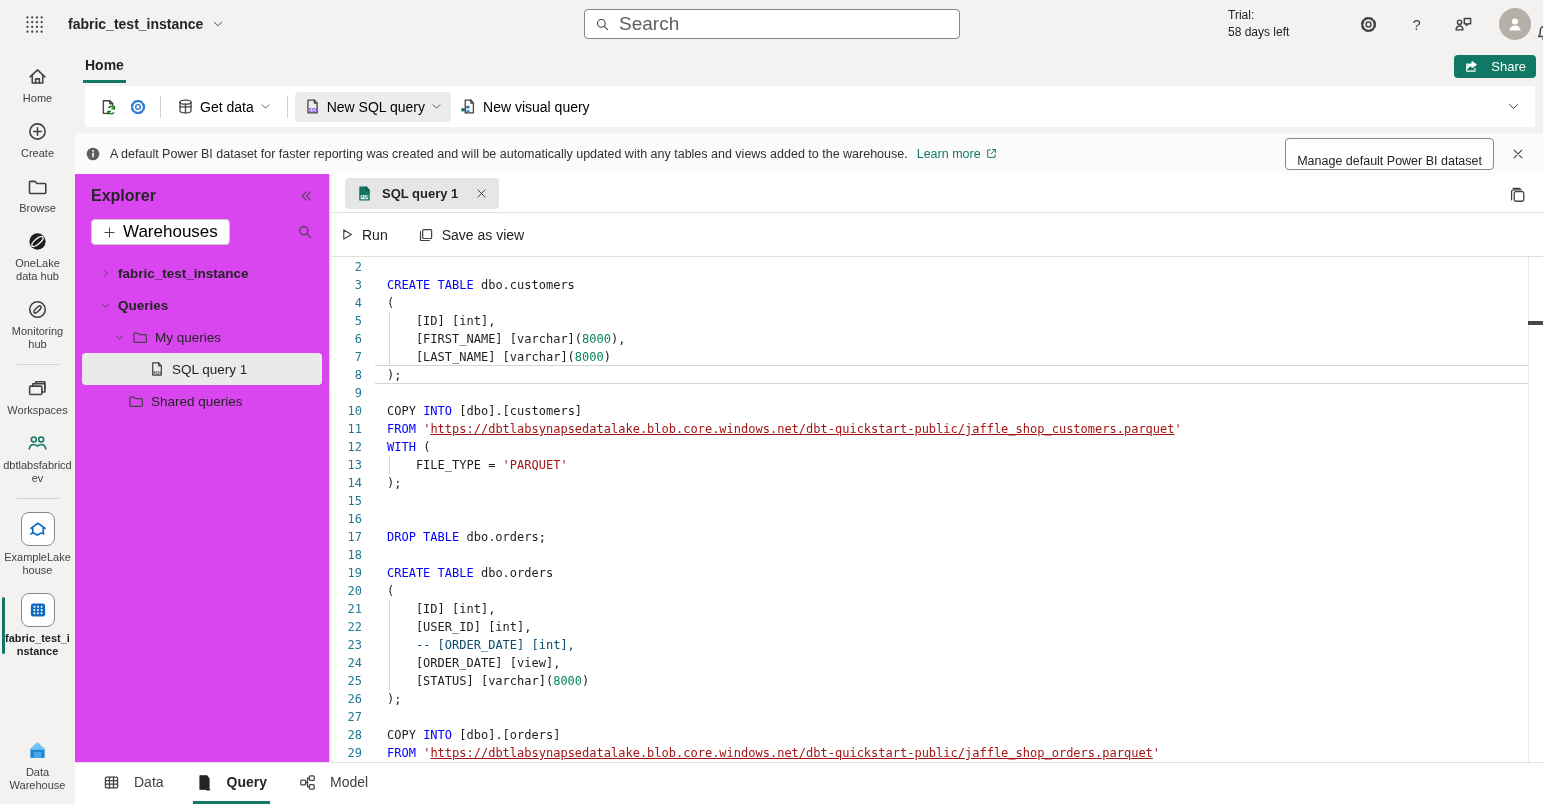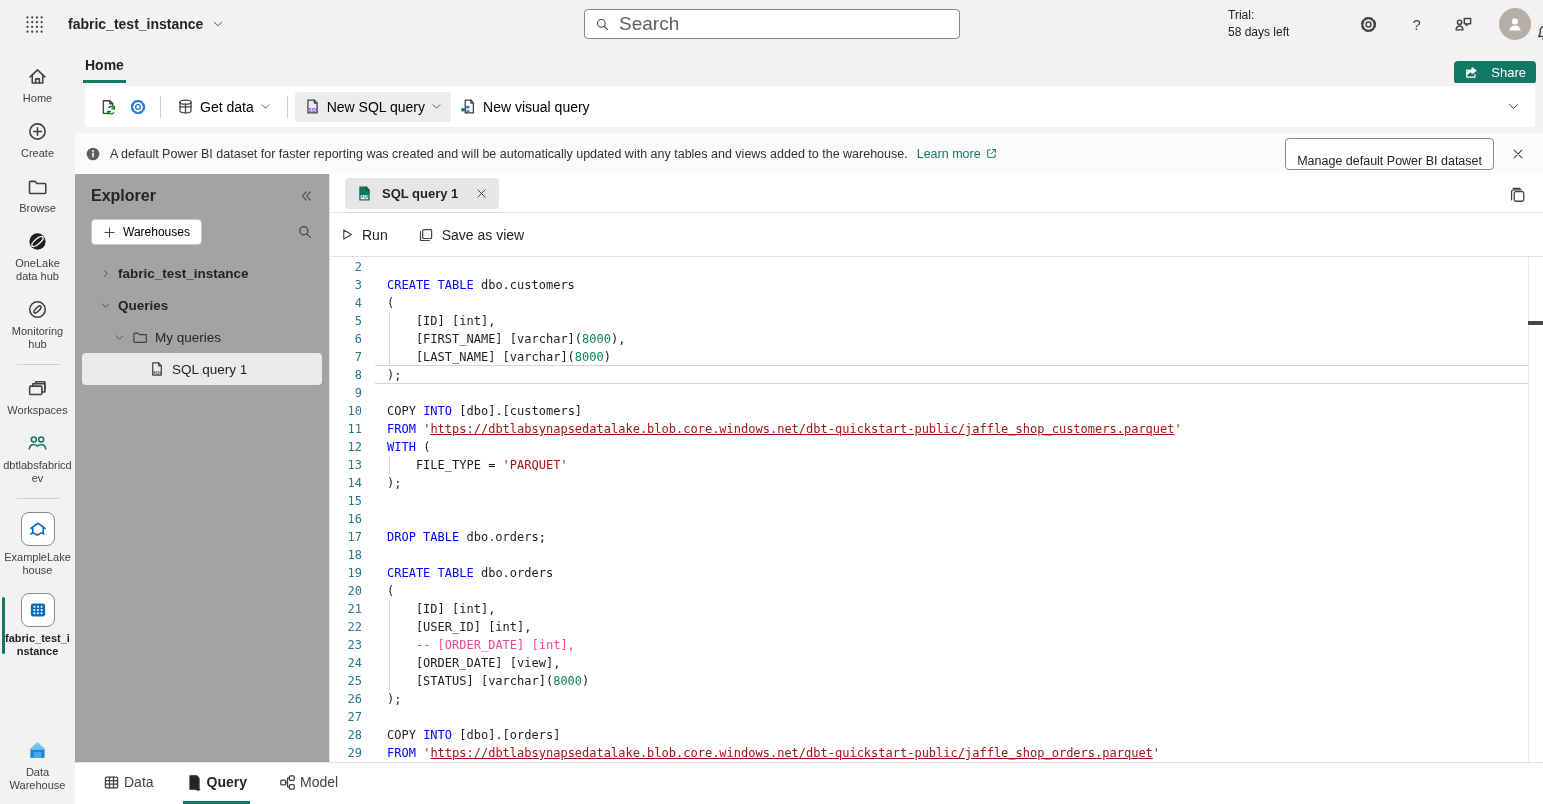--- a/index.html
+++ b/index.html
@@ -15,21 +15,21 @@
   .searchbox { position:absolute; left:584px; top:9px; width:376px; height:30px; background:#fff; border:1px solid #89857e; border-radius:4px; display:flex; align-items:center; gap:9px; padding:0 10px; }
   .searchbox .ph { color:#605e5c; font-size:19px; }
   .trial { position:absolute; left:1228px; top:7px; font-size:12px; line-height:17px; color:#242424; }
   .top-ic { position:absolute; top:8px; width:32px; height:32px; display:flex; align-items:center; justify-content:center; cursor:pointer; }
   .bell-wrap { position:relative; }
   .avatar { position:absolute; left:1499px; top:8px; width:32px; height:32px; border-radius:50%; background:#b6afa8; display:flex; align-items:center; justify-content:center; cursor:pointer; }
 
   
   .ribbonrow { position:absolute; left:75px; top:48px; width:1468px; height:35px; background:#f3f2f1; }
   .home-tab { position:absolute; left:8px; top:2px; height:33px; line-height:30px; font-size:14px; font-weight:700; padding:0 2px; border-bottom:3px solid #117865; cursor:pointer; }
-  .share-btn { position:absolute; right:7px; top:7px; height:23px; background:#117865; color:#fff; border-radius:4px; display:flex; align-items:center; gap:12px; padding:0 10px; font-size:13px; cursor:pointer;margin-top:6px; }
+  .share-btn { position:absolute; right:7px; top:7px; height:23px; background:#117865; color:#fff; border-radius:4px; display:flex; align-items:center; gap:12px; padding:0 10px; font-size:13px; cursor:pointer; }
   .share-btn svg { stroke:#fff; }
 
   .toolbarrow { position:absolute; left:75px; top:83px; width:1468px; height:50px; background:#f3f2f1; }
   .toolbar-card { position:absolute; left:10px; right:8px; top:3px; height:41px; background:#fff; border-radius:2px; display:flex; align-items:center; padding:0 8px; }
   .tb-iconbtn { width:30px; height:28px; display:flex; align-items:center; justify-content:center; border-radius:4px; cursor:pointer; }
   .tb-div { width:1px; height:22px; background:#d1d1d1; margin:0 7px; }
   .tb-btn { display:flex; align-items:center; gap:6px; height:30px; padding:0 9px; font-size:14px; border-radius:4px; cursor:pointer; white-space:nowrap; }
   .tb-btn.active { background:#ececec; }
   .tb-chev-end { margin-left:auto; width:28px; height:28px; display:flex; align-items:center; justify-content:center; cursor:pointer; }
 
@@ -43,26 +43,26 @@
   
   .rail { position:absolute; left:0; top:48px; width:75px; height:756px; background:#f3f2f1; display:flex; flex-direction:column; align-items:center; padding-top:10px; z-index:4; }
   .rail-item { position:relative; width:100%; display:flex; flex-direction:column; align-items:center; gap:5px; padding:8px 3px; font-size:11px; line-height:13px; text-align:center; color:#424242; overflow-wrap:anywhere; cursor:pointer; }
   .rail-item.selected .rlabel { font-weight:700; color:#242424; }
   .rail-item.selected::before { content:''; position:absolute; left:2px; top:12px; bottom:12px; width:3px; border-radius:2px; background:#117865; }
   .rail-div { width:42px; height:1px; background:#d1d1d1; margin:5px 0; }
   .tile { width:34px; height:34px; border:1px solid #8a8a85; border-radius:8px; background:#fff; display:flex; align-items:center; justify-content:center; }
   .rail-bottom { margin-top:auto; margin-bottom:4px; }
 
   
-  .explorer { position:absolute; left:75px; top:174px; width:255px; height:588px; background:#a3a3a3; border-right:1px solid #e0e0e0; }
+  .explorer { position:absolute; left:75px; top:174px; width:255px; height:588px; background:#d946ef; border-right:1px solid #e0e0e0; }
   .exp-head { display:flex; align-items:center; padding:13px 16px 8px; }
   .exp-title { font-size:16px; font-weight:700; }
   .exp-collapse { margin-left:auto; cursor:pointer; display:flex; }
   .exp-actions { display:flex; align-items:center; padding:6px 16px 12px; }
-  .wh-btn { height:26px; border:1px solid #c8c6c4; border-radius:4px; background:#fff; display:flex; align-items:center; gap:7px; padding:0 11px; font-size:12px; font-family:inherit; cursor:pointer; }
+  .wh-btn { height:26px; border:1px solid #c8c6c4; border-radius:4px; background:#fff; display:flex; align-items:center; gap:7px; padding:0 11px; font-size:17px; font-family:inherit; cursor:pointer; }
   .exp-search { margin-left:auto; cursor:pointer; display:flex; }
   .tree { font-size:13.5px; }
   .trow { height:32px; display:flex; align-items:center; gap:7px; cursor:pointer; padding-right:8px; }
   .trow.selected { background:#eaeaea; border-radius:4px; margin:0 7px; }
   .trow .tlabel { color:#242424; }
   .trow.semibold .tlabel { font-weight:600; }
   .spacer16 { width:16px; flex:none; }
 
   
   .queryarea { position:absolute; left:331px; top:174px; width:1212px; height:588px; background:#fff; display:flex; flex-direction:column; }
@@ -76,27 +76,27 @@
   .editor { flex:1; position:relative; font-family:"DejaVu Sans Mono",monospace; font-size:12px; overflow:hidden; padding-top:1px; }
   .code-line { position:relative; height:18px; display:flex; align-items:center; }
   .ln { width:44px; flex:none; text-align:right; padding-right:13px; color:#237893; }
   .ct { white-space:pre; padding-left:12px; color:#1e1e1e; }
   .code-line.guide::before { content:''; position:absolute; left:58px; top:0; bottom:0; width:1px; background:#d6d6d6; }
   .code-line.current::after { content:''; position:absolute; left:44px; right:15px; top:-1px; bottom:0; border-top:1px solid #d4d4d4; border-bottom:1px solid #d4d4d4; pointer-events:none; }
   .tk-kw { color:#0000ff; }
   .tk-num { color:#098658; }
   .tk-str { color:#a31515; }
   .tk-link { color:#a31515; text-decoration:underline; }
-  .tk-com { color:#ec4899; }
+  .tk-com { color:#0c4a6e; }
   .vscroll { position:absolute; right:0; top:0; bottom:0; width:15px; border-left:1px solid #e8e8e8; }
   .vmark { position:absolute; right:0; width:15px; top:64px; height:4px; background:#474747; }
 
   
   .bottombar { position:absolute; left:75px; top:762px; width:1468px; height:42px; background:#fff; border-top:1px solid #e0e0e0; display:flex; align-items:stretch; padding-left:25px; gap:26px; }
-  .bbtab { display:flex; align-items:center; gap:4px; font-size:14px; color:#424242; border-bottom:3px solid transparent; padding:0 3px; cursor:pointer; }
+  .bbtab { display:flex; align-items:center; gap:14px; font-size:14px; color:#424242; border-bottom:3px solid transparent; padding:0 3px; cursor:pointer; }
   .bbtab.active { font-weight:700; color:#242424; border-bottom-color:#117865; }
 </style>
 </head>
 <body>
 
 <div class="topbar">
   <div class="waffle-btn">
       <span class="ic">
         <svg viewBox="0 0 16 16" width="18" height="18">
           <circle cx="2.2" cy="2.2" r="1" fill="#424242" stroke="none"></circle>
@@ -479,20 +479,29 @@
         <span class="spacer16" style="width:60px"></span>
         <span class="ic">
           <svg viewBox="0 0 16 16" width="16" height="16">
             <path d="M9.7 1.9H3.7v12.2h8.6V4.8z"></path>
             <path d="M9.7 1.9v2.9h2.6"></path>
             <text x="4.1" y="13.2" font-size="4.4" fill="#424242" stroke="none" font-weight="bold" font-family="Liberation Sans,sans-serif">SQL</text>
           </svg>
         </span>
         <span class="tlabel">SQL query 1</span>
       </div>
+      <div class="trow">
+        <span class="spacer16" style="width:46px"></span>
+        <span class="ic">
+          <svg viewBox="0 0 16 16" width="16" height="16">
+            <path d="M1.9 12.6V4.8c0-.4.3-.7.7-.7h3.5l1.5 1.6h6.1c.4 0 .6.3.6.6v6.3c0 .4-.2.7-.6.7H2.6c-.4 0-.7-.3-.7-.7z"></path>
+          </svg>
+        </span>
+        <span class="tlabel">Shared queries</span>
+      </div>
     </div>
 </div>
 
 <div class="queryarea">
   <div class="tabstrip">
     <div class="qtab">
       <span class="ic">
           <svg viewBox="0 0 16 16" width="17" height="17">
             <path d="M9.7 1.9H3.7v12.2h8.6V4.8z" fill="#117865" stroke="#0f6a59"></path>
             <path d="M9.7 1.9v2.9h2.6" stroke="#0c5747"></path>

